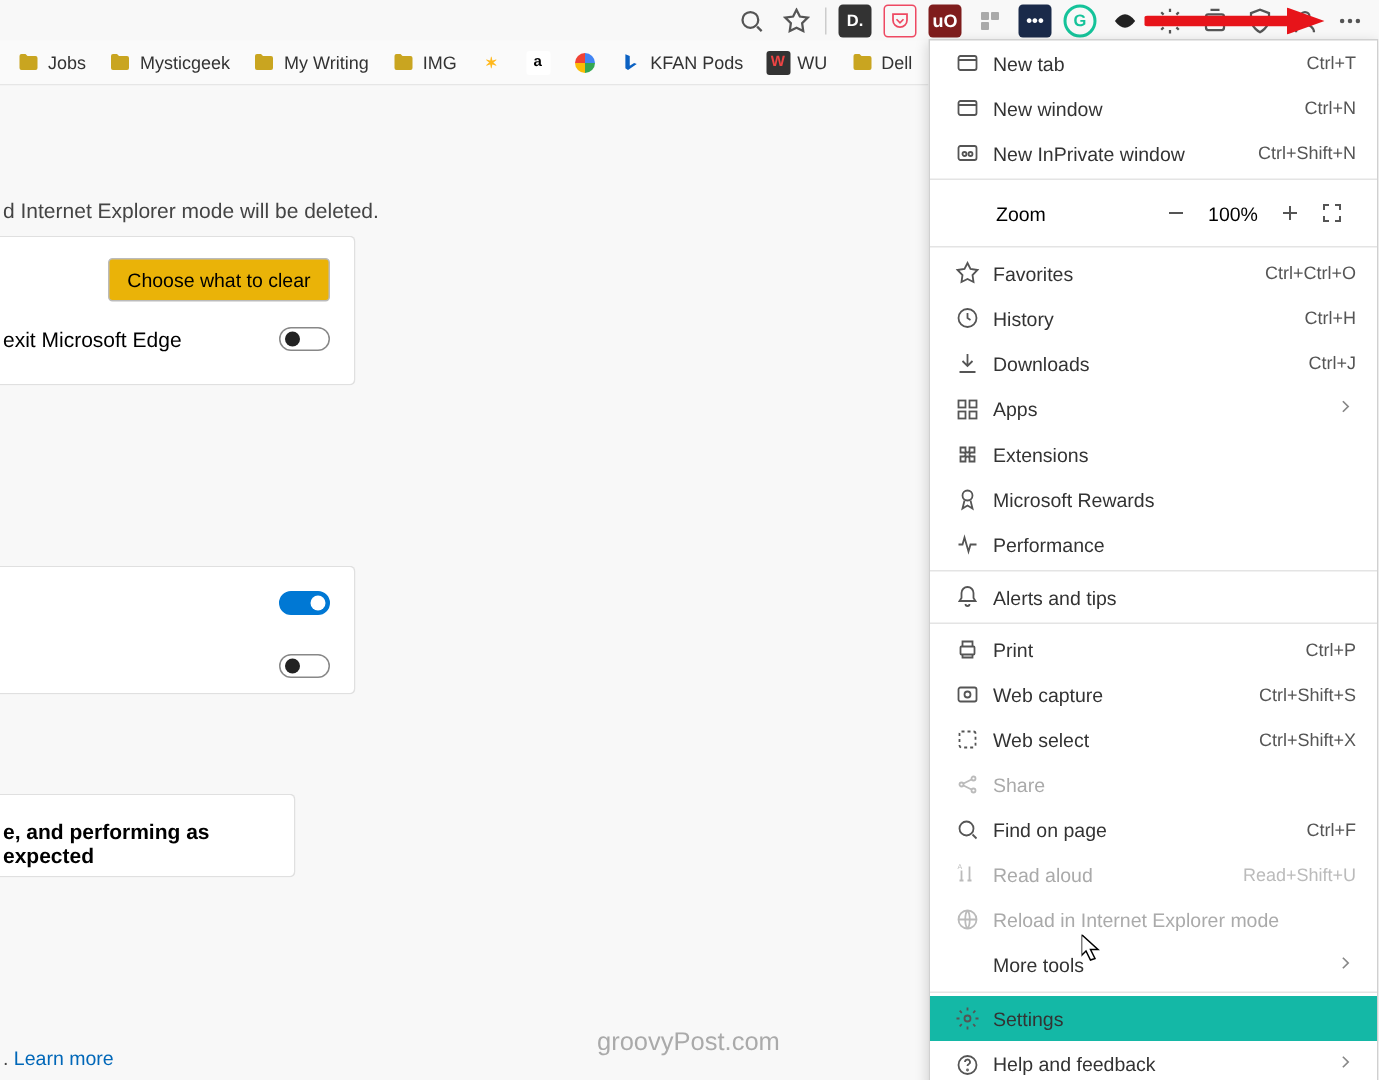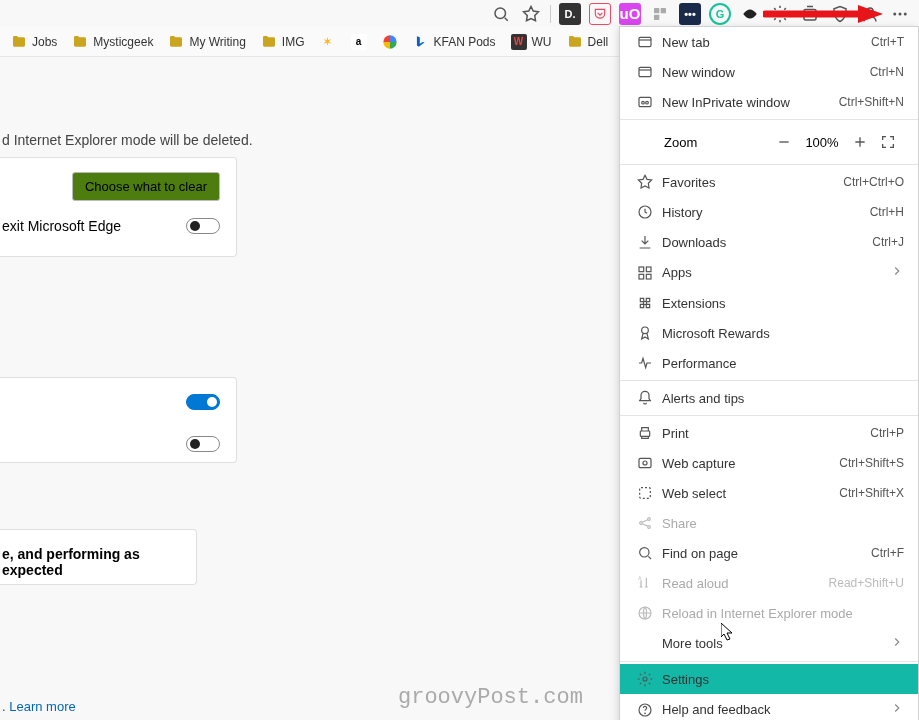--- a/index.html
+++ b/index.html
@@ -14,27 +14,27 @@
     .arrow-annotation { position: absolute; top: 5px; right: 36px; width: 120px; height: 18px; pointer-events: none; }
 
     .bookmarks { position: absolute; top: 27px; left: 0; right: 0; height: 30px; display: flex; align-items: center; gap: 5px; padding: 0 6px; border-bottom: 1px solid #e6e6e6; background: #fafafa; }
     .bookmark { display: flex; align-items: center; gap: 5px; padding: 3px 5px; font-size: 12px; color: #333; border-radius: 3px; cursor: pointer; white-space: nowrap; }
     .folder-icon { width: 16px; height: 16px; color: #c9a520; }
     .bm-favicon { width: 16px; height: 16px; display: flex; align-items: center; justify-content: center; font-size: 10px; font-weight: bold; border-radius: 2px; }
 
     .content { position: absolute; top: 57px; left: 0; right: 0; bottom: 0; background: #f8f8f8; }
     .partial-text { position: absolute; left: 0; font-size: 14px; color: #444; }
     .card-partial { position: absolute; left: 0; background: #fff; border: 1px solid #e0e0e0; border-left: none; border-radius: 0 4px 4px 0; }
-    .btn-outline { position: absolute; border: 1px solid #bbb; background: #4d7c0f; padding: 6px 12px; font-size: 13px; border-radius: 3px; cursor: pointer; }
+    .btn-outline { position: absolute; border: 1px solid #bbb; background: #eab308; padding: 6px 12px; font-size: 13px; border-radius: 3px; cursor: pointer; }
     .toggle { position: absolute; width: 34px; height: 16px; border-radius: 10px; background: #fff; border: 1px solid #888; }
     .toggle .knob { position: absolute; width: 10px; height: 10px; border-radius: 50%; background: #222; top: 2px; left: 3px; }
     .toggle.on { background: #0078d4; border-color: #0078d4; }
     .toggle.on .knob { background: #fff; left: 20px; }
     .link { color: #0067b8; font-size: 13px; }
-    .watermark { position: absolute; font-family: Liberation Mono, monospace; color: #aaa; font-size: 22px; }
+    .watermark { position: absolute; font-family: Liberation Sans, sans-serif; color: #aaa; font-size: 17px; }
 
     .menu { position: absolute; top: 26px; right: 0; width: 300px; background: #fff; border: 1px solid #d0d0d0; box-shadow: -1px 2px 8px rgba(0,0,0,0.15); font-size: 13px; }
     .menu-item { display: flex; align-items: center; padding: 7px 14px; cursor: pointer; color: #333; }
     .menu-item.disabled { color: #aaa; cursor: default; }
     .menu-item.hovered { background: #14b8a6; }
     .menu-icon { width: 22px; display: flex; align-items: center; justify-content: center; color: #555; }
     .menu-icon svg { width: 16px; height: 16px; }
     .menu-item.disabled .menu-icon { color: #bbb; }
     .menu-label { flex: 1; padding-left: 6px; }
     .menu-shortcut { font-size: 12px; color: #555; }
@@ -62,21 +62,21 @@
       </svg>
     </div>
   <div class="divider"></div>
   <div class="ext-icon" style="background:#333;color:#fff">D.</div>
   <div class="ext-icon" style="border:1.5px solid #ee4962;color:#ee4962">
       <svg viewBox="0 0 24 24" fill="none" stroke="currentColor" stroke-width="2" width="14" height="14">
         <path d="M4 4h16v7a8 8 0 0 1-16 0z"></path>
         <path d="m8 10 4 4 4-4"></path>
       </svg>
     </div>
-  <div class="ext-icon" style="background:#d946ef;color:#fff;font-size:15px">uO</div>
+  <div class="ext-icon" style="background:#7f1d1d;color:#fff;font-size:12px">uO</div>
   <div class="ext-icon" style="color:#aaa">
       <svg viewBox="0 0 24 24" fill="currentColor" width="16" height="16">
         <rect x="3" y="3" width="8" height="8" rx="1"></rect>
         <rect x="13" y="3" width="8" height="8" rx="1"></rect>
         <rect x="3" y="13" width="8" height="8" rx="1"></rect>
       </svg>
     </div>
   <div class="ext-icon" style="background:#1a2a4a;color:#fff">•••</div>
   <div class="ext-icon" style="color:#15c39a;border:2px solid #15c39a;border-radius:50%">G</div>
   <div class="ext-icon" style="color:#222">

